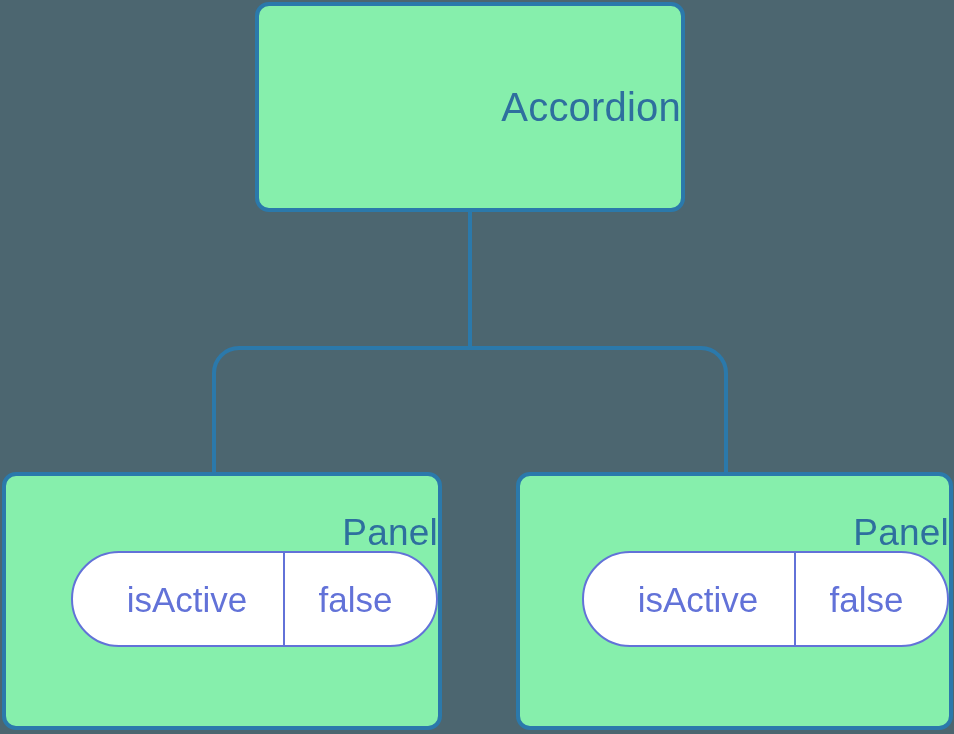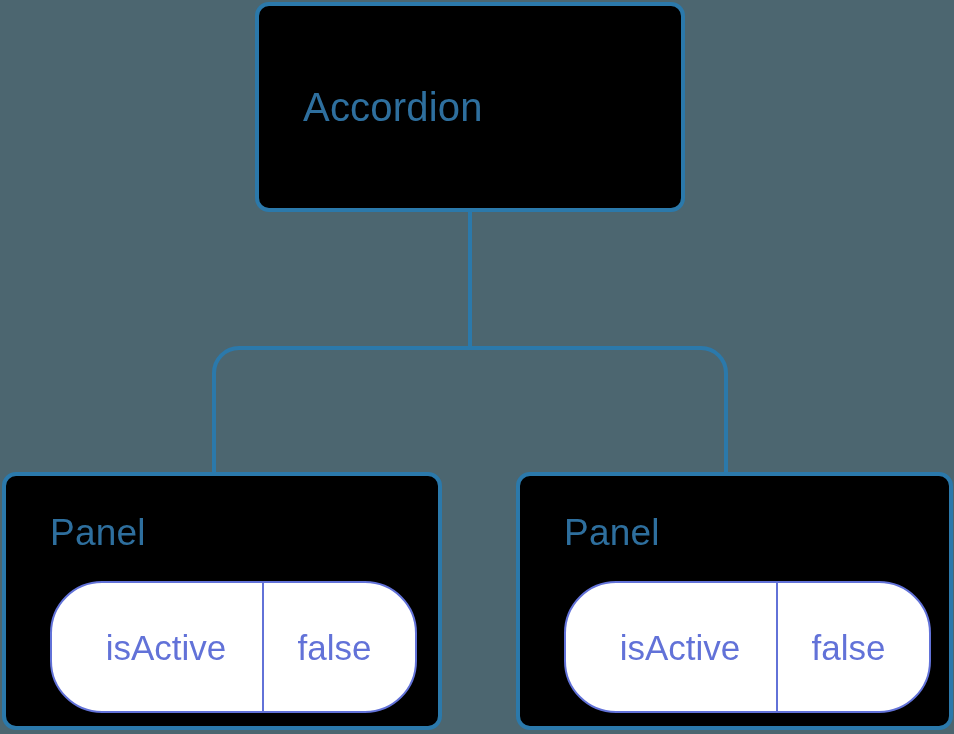--- a/index.html
+++ b/index.html
@@ -30,28 +30,27 @@
     width: 954px;
     height: 734px;
     z-index: 1;
     pointer-events: none;
   }
 
   
   .node {
     position: absolute;
     z-index: 2;
-    background: #000000;
+    background: #86efac;
     border: 4px solid #2b79ab;
     border-radius: 14px;
     box-sizing: border-box;
     display: flex;
     flex-direction: column;
-    align-items: flex-start;
-    padding-left: 44px;
+    align-items: flex-end;
   }
 
   .node-root {
     left: 255px;
     top: 2px;
     width: 430px;
     height: 210px;
     justify-content: center;
   }
 
@@ -79,22 +78,21 @@
     white-space: nowrap;
   }
 
   .node-child-left .node-title,
   .node-child-right .node-title {
     font-size: 37px;
   }
 
   
   .pill {
-    margin-top: 30px;
-    height: 132px;
+    height: 96px;
     border: 2px solid #6272d8;
     border-radius: 52px;
     box-sizing: border-box;
     display: flex;
     align-items: stretch;
     background: #ffffff;
   }
 
   .node-child-left .pill  { width: 367px; }
   .node-child-right .pill { width: 367px; }

